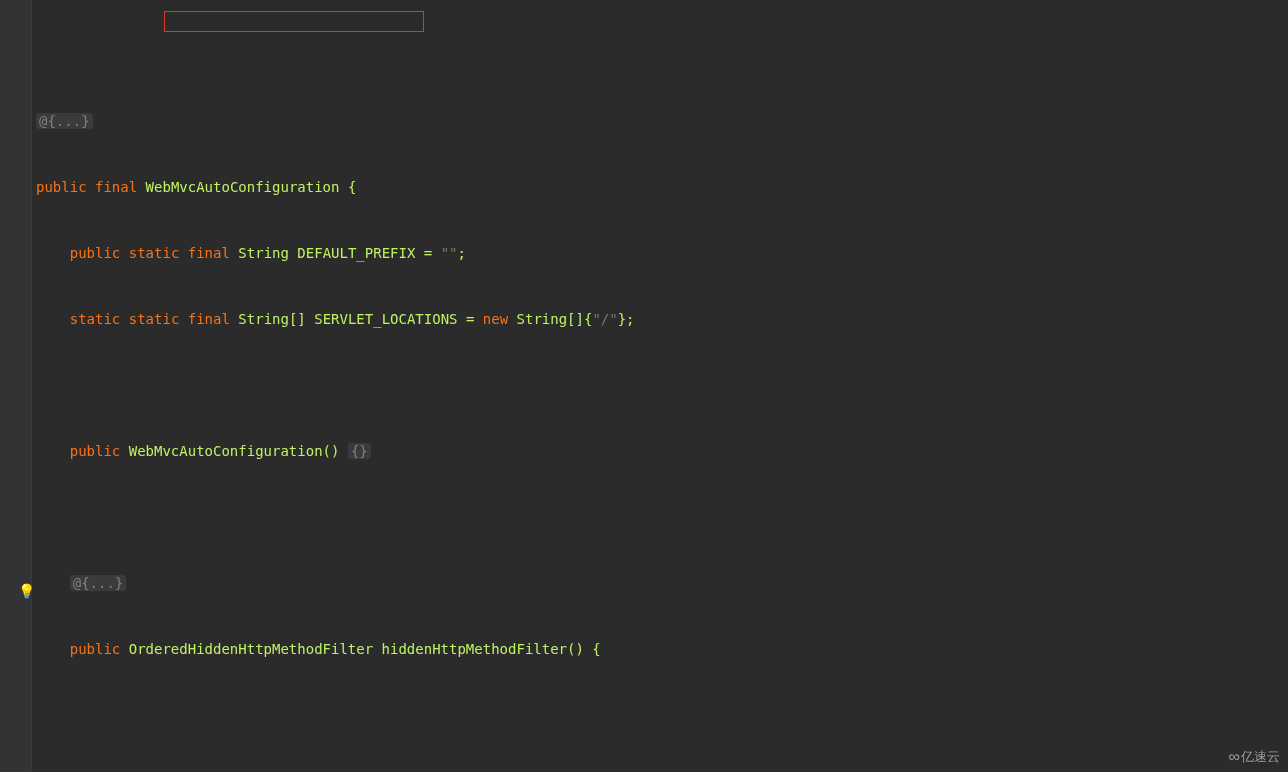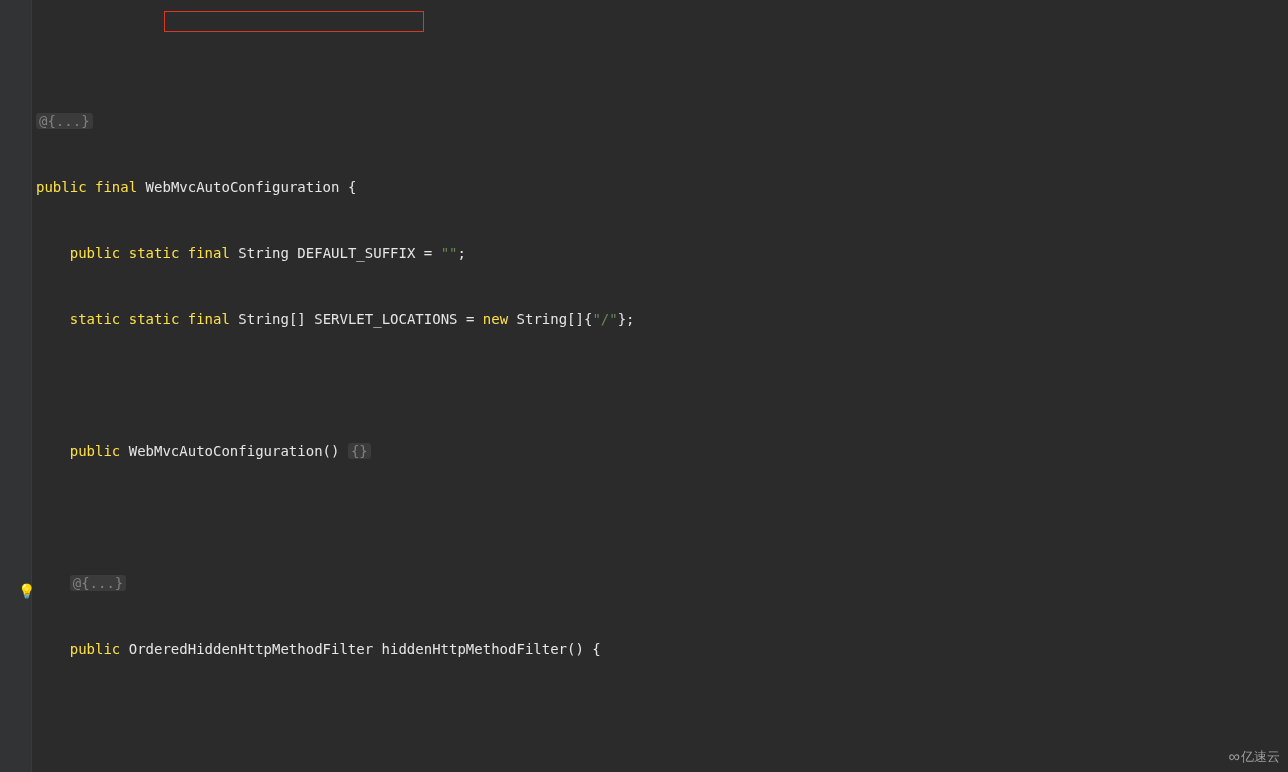--- a/index.html
+++ b/index.html
@@ -32,24 +32,24 @@
     white-space: pre;
     font-family: "Consolas", "Monaco", monospace;
     overflow: hidden;
     position: relative;
   }
   .line {
     height: 22px;
     display: block;
     white-space: pre;
   }
-  .kw { color: #fde047; }
+  .kw { color: #f97316; }
   .str { color: #6a8759; }
   .fold { color: #808080; background: #3b3b3b; padding: 0 3px; border-radius: 3px; cursor: pointer; }
-  .plain { color: #e5e5e5; }
+  .plain { color: #bef264; }
   .hl-box {
     border: 1px solid #d93826;
     position: absolute;
     pointer-events: none;
   }
   .bulb {
     position: absolute;
     left: 18px;
     top: 583px;
     font-size: 14px;
@@ -78,21 +78,21 @@
 <div class="editor">
   <div class="gutter">
     <span class="bulb">💡</span>
   </div>
   <div class="code-area">
 
     <div class="hl-box" style="left:132px; top:11px; width:260px; height:21px;"></div>
 
     <span class="line"><span class="fold">@{...}</span></span>
     <span class="line"><span class="kw">public</span> <span class="kw">final</span> <span class="plain">WebMvcAutoConfiguration</span><span class="plain"> {</span></span>
-    <span class="line">    <span class="kw">public</span> <span class="kw">static</span> <span class="kw">final</span> <span class="plain">String</span><span class="plain"> DEFAULT_SUFFIX = </span><span class="str">""</span><span class="plain">;</span></span>
+    <span class="line">    <span class="kw">public</span> <span class="kw">static</span> <span class="kw">final</span> <span class="plain">String</span><span class="plain"> DEFAULT_PREFIX = </span><span class="str">""</span><span class="plain">;</span></span>
     <span class="line">    <span class="kw">static</span> <span class="kw">static</span> <span class="kw">final</span> <span class="plain">String[]</span><span class="plain"> SERVLET_LOCATIONS = </span><span class="kw">new</span><span class="plain"> String[]{</span><span class="str">"/"</span><span class="plain">};</span></span>
     <span class="line"> </span>
     <span class="line">    <span class="kw">public</span><span class="plain"> WebMvcAutoConfiguration() </span><span class="fold">{}</span></span>
     <span class="line"> </span>
     <span class="line">    <span class="fold">@{...}</span></span>
     <span class="line">    <span class="kw">public</span><span class="plain"> OrderedHiddenHttpMethodFilter hiddenHttpMethodFilter() {</span></span>
     <span class="line">         </span>
     
     
     

